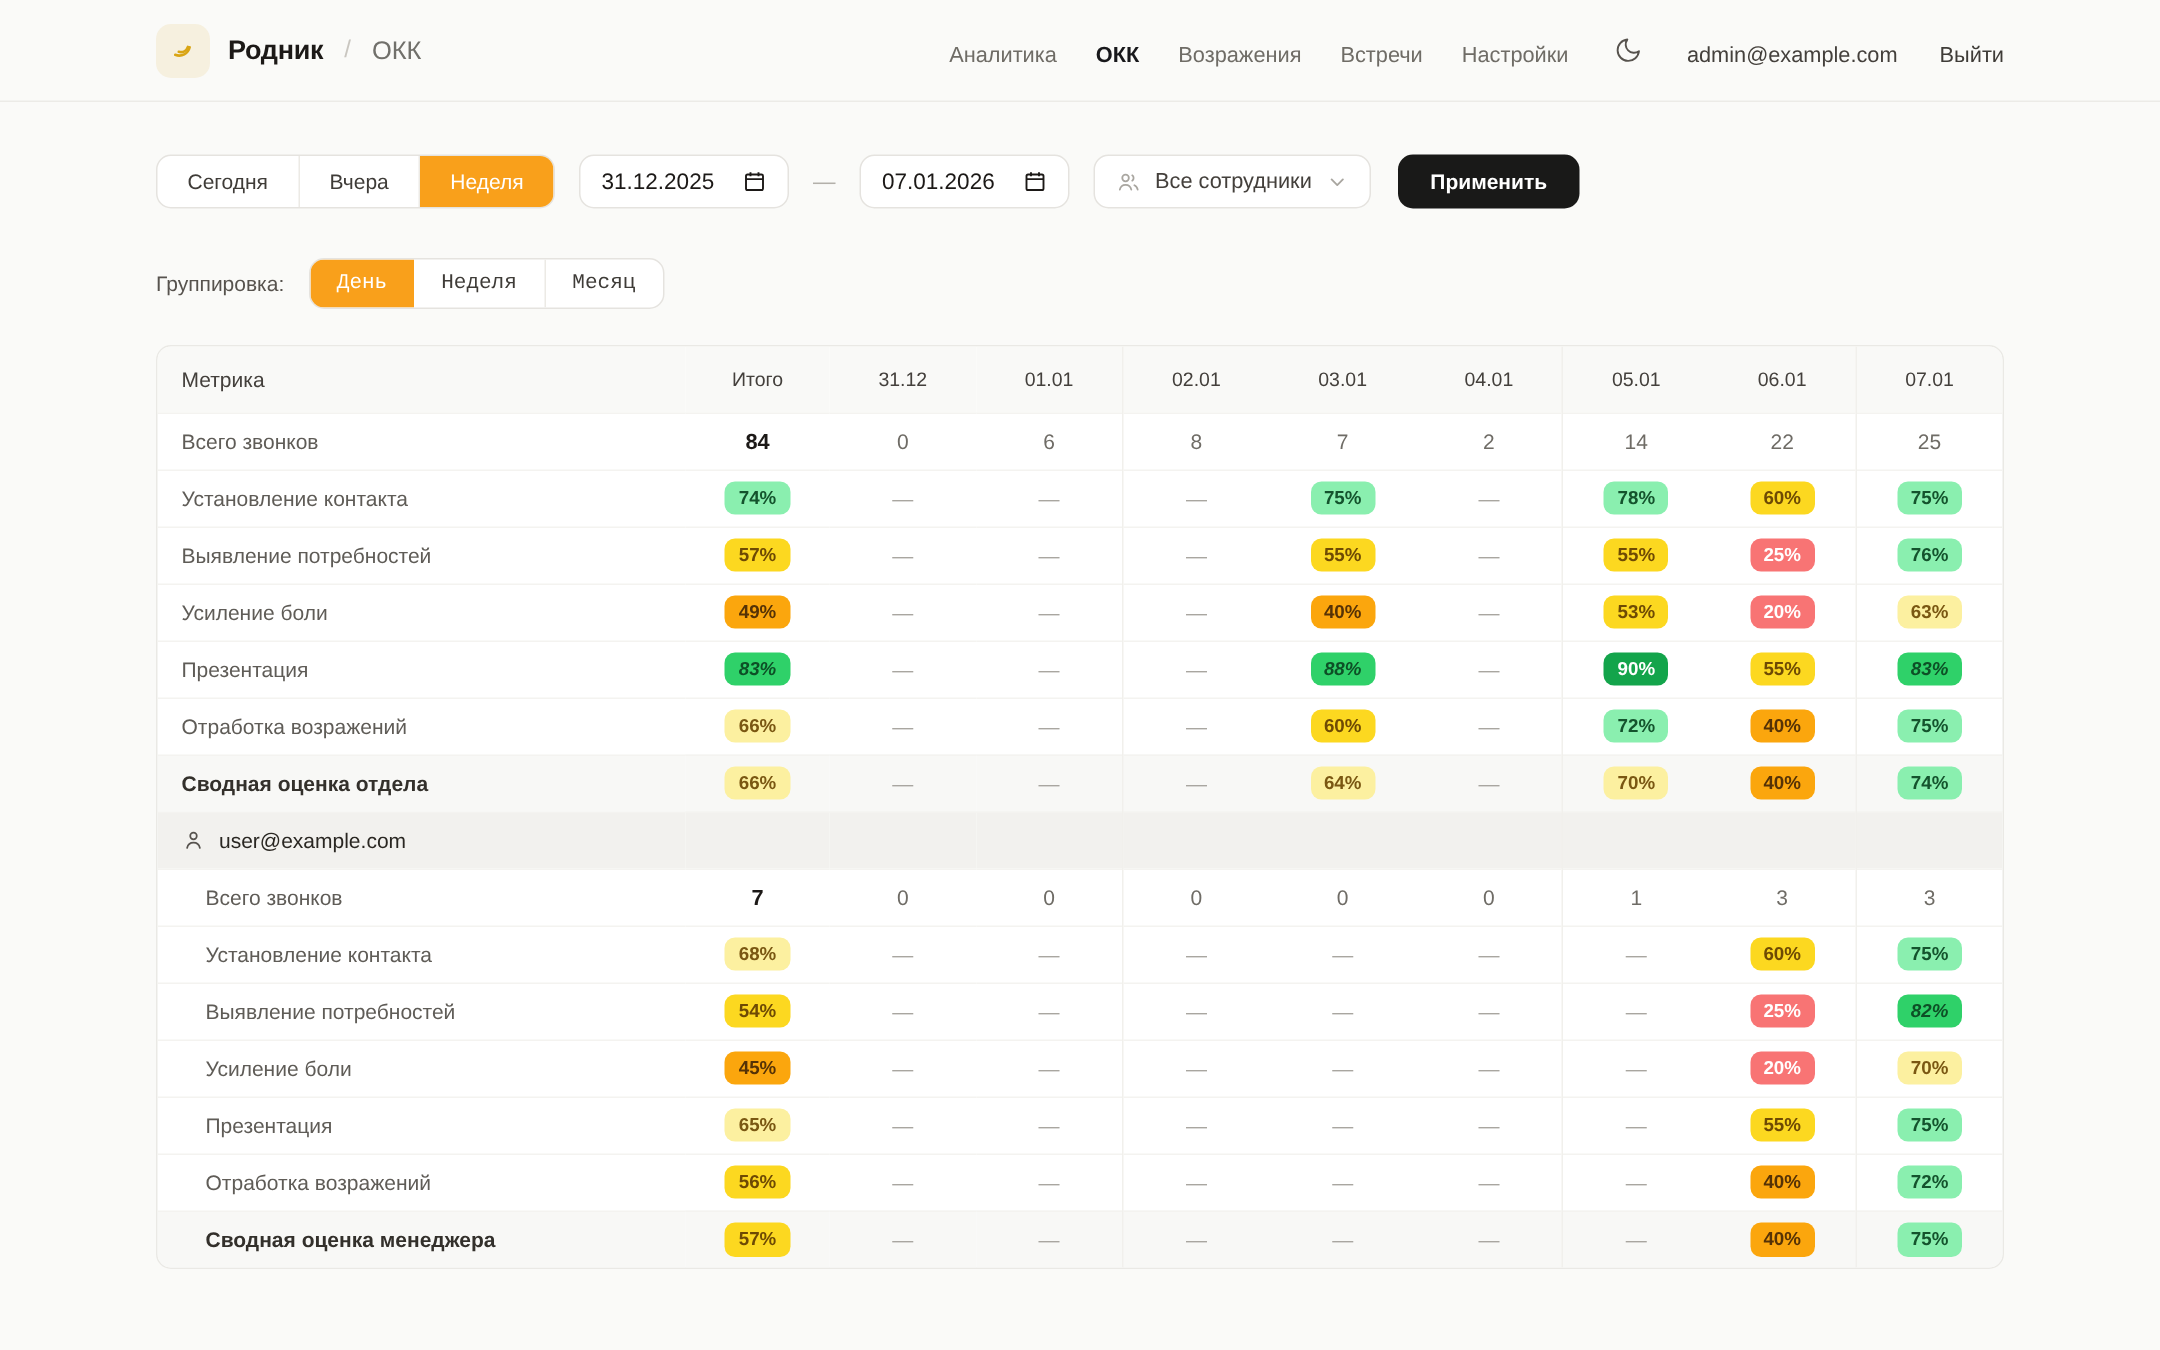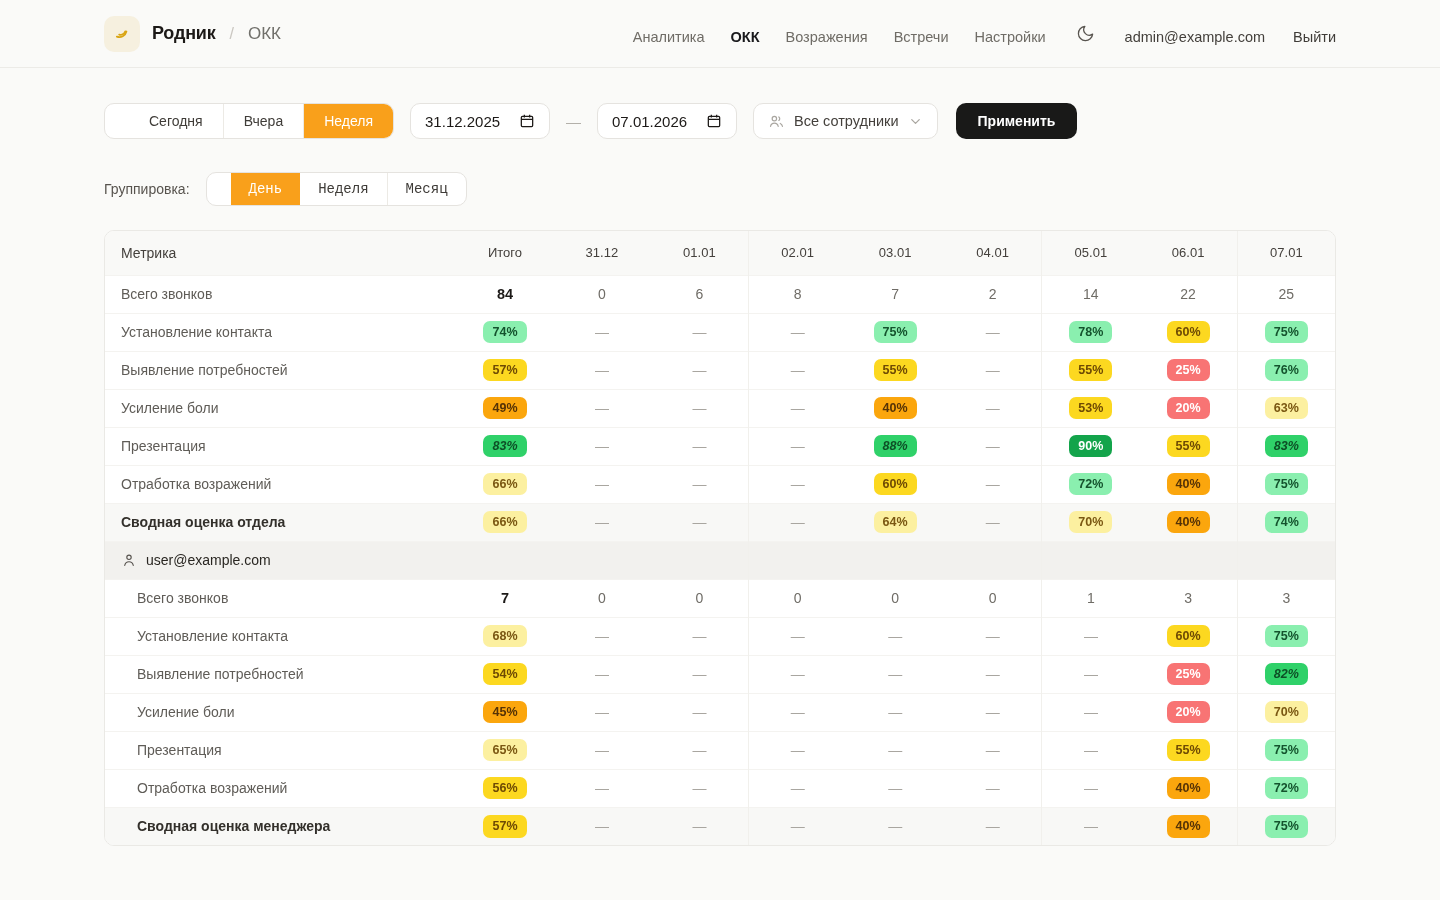--- a/index.html
+++ b/index.html
@@ -29,21 +29,21 @@
   .nav-item.active { color:#18181B; font-weight:700; }
   .icon-btn { background:none; border:none; color:#57534E; cursor:pointer; display:flex; padding:2px; }
   .user-email { font-size:14.5px; color:#44403C; }
   .logout { font-size:14.5px; color:#3F3C38; cursor:pointer; }
 
   
   .content { padding:0 104px; }
   .filters { margin-top:35px; display:flex; align-items:center; gap:16px; }
   .segmented {
     display:flex; background:#fff; border:1px solid #E5E3DF; border-radius:10px;
-    overflow:hidden; height:36px; align-items:stretch;padding-left:24px;
+    overflow:hidden; height:36px; align-items:stretch;
   }
   .segment {
     border:none; background:transparent; font:inherit; font-size:14px; color:#3F3C38;
     padding:0 20px; cursor:pointer; display:flex; align-items:center;
     border-right:1px solid #ECEAE5;
   }
   .segment:last-child { border-right:none; }
   .segment.active { background:var(--accent,#F9A01B); color:#fff; font-weight:500; border-right:none; }
   .date-box {
     height:36px; background:#fff; border:1px solid #E5E3DF; border-radius:10px;

